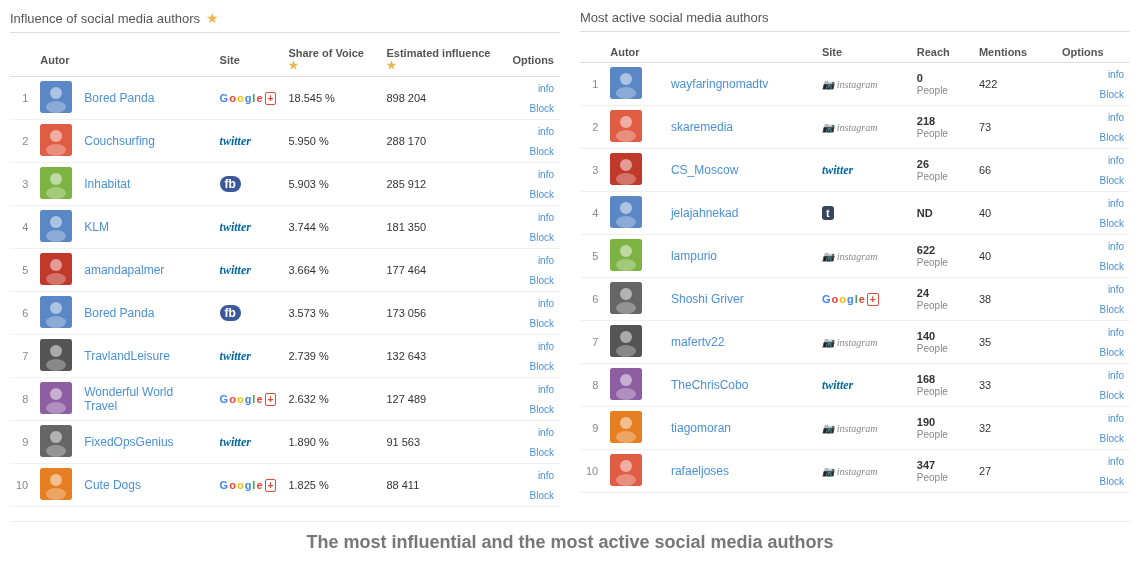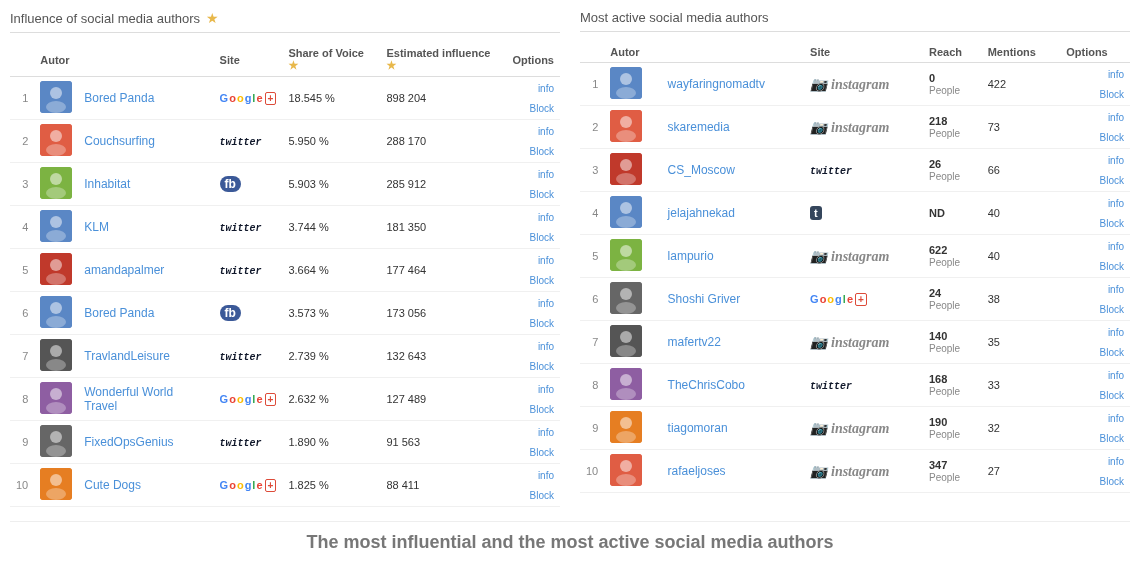--- a/index.html
+++ b/index.html
@@ -114,43 +114,42 @@
       align-items: center;
       border: 1.5px solid #dd4b39;
       border-radius: 2px;
       padding: 0 2px;
       font-size: 10px;
       color: #dd4b39;
       font-weight: bold;
       margin-left: 1px;
     }
     .twitter-logo {
-      color: #0f172a;
+      color: #0369a1;
       font-style: italic;
-      font-family: Liberation Mono, monospace;
-      font-size: 10px;
+      font-family: Liberation Serif, serif;
+      font-size: 12px;
       font-weight: bold;
     }
     .facebook-logo {
       display: inline-flex;
       align-items: center;
       justify-content: center;
       background: #3b5998;
       color: white;
       font-weight: bold;
       font-size: 12px;
       border-radius: 8px;
       padding: 1px 5px;
     }
     .instagram-logo {
       color: #888;
       font-style: italic;
-      font-size: 14px;
+      font-size: 10px;
       font-family: Georgia, serif;
-      font-weight: bold;
     }
     .tumblr-logo {
       display: inline-flex;
       align-items: center;
       justify-content: center;
       background: #35465c;
       color: white;
       font-weight: bold;
       font-size: 11px;
       border-radius: 3px;

